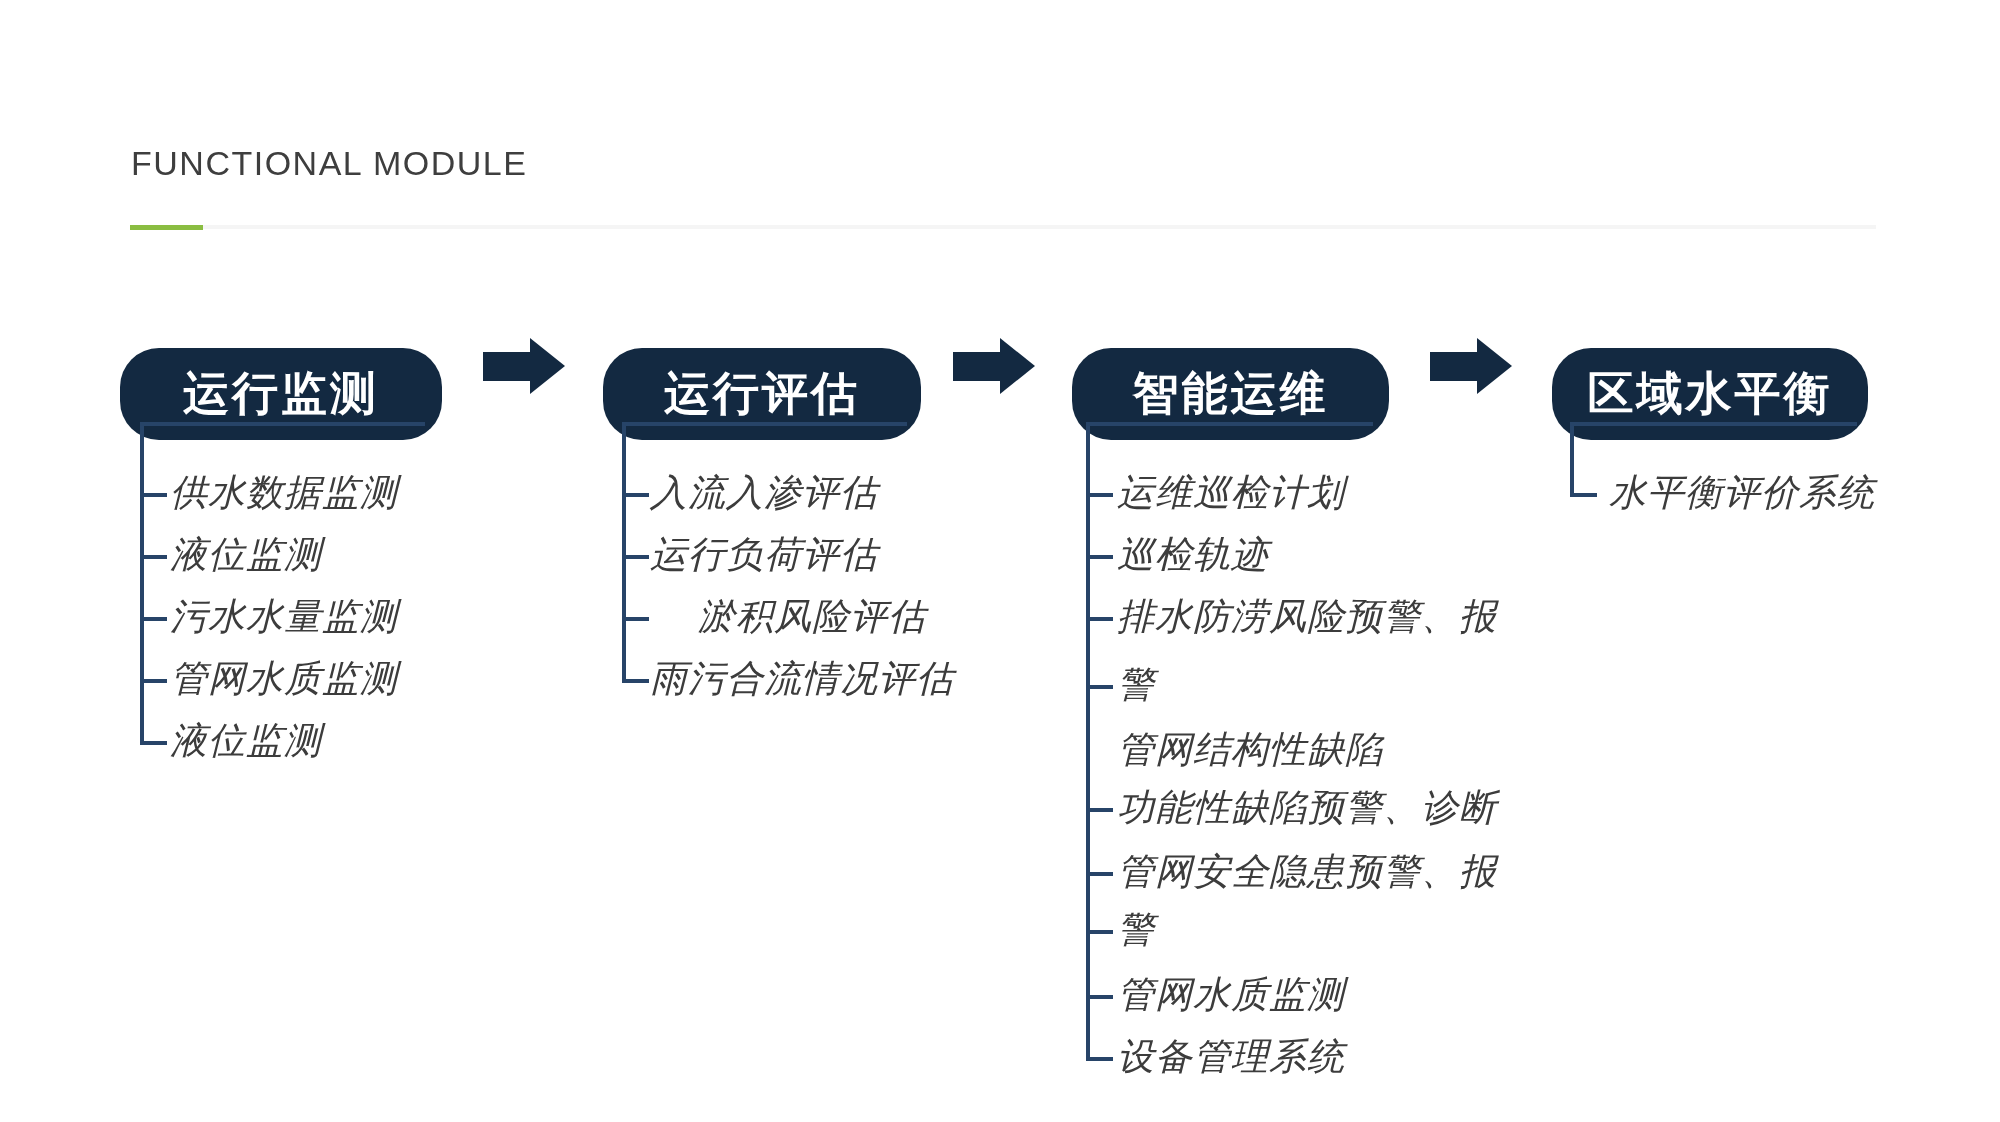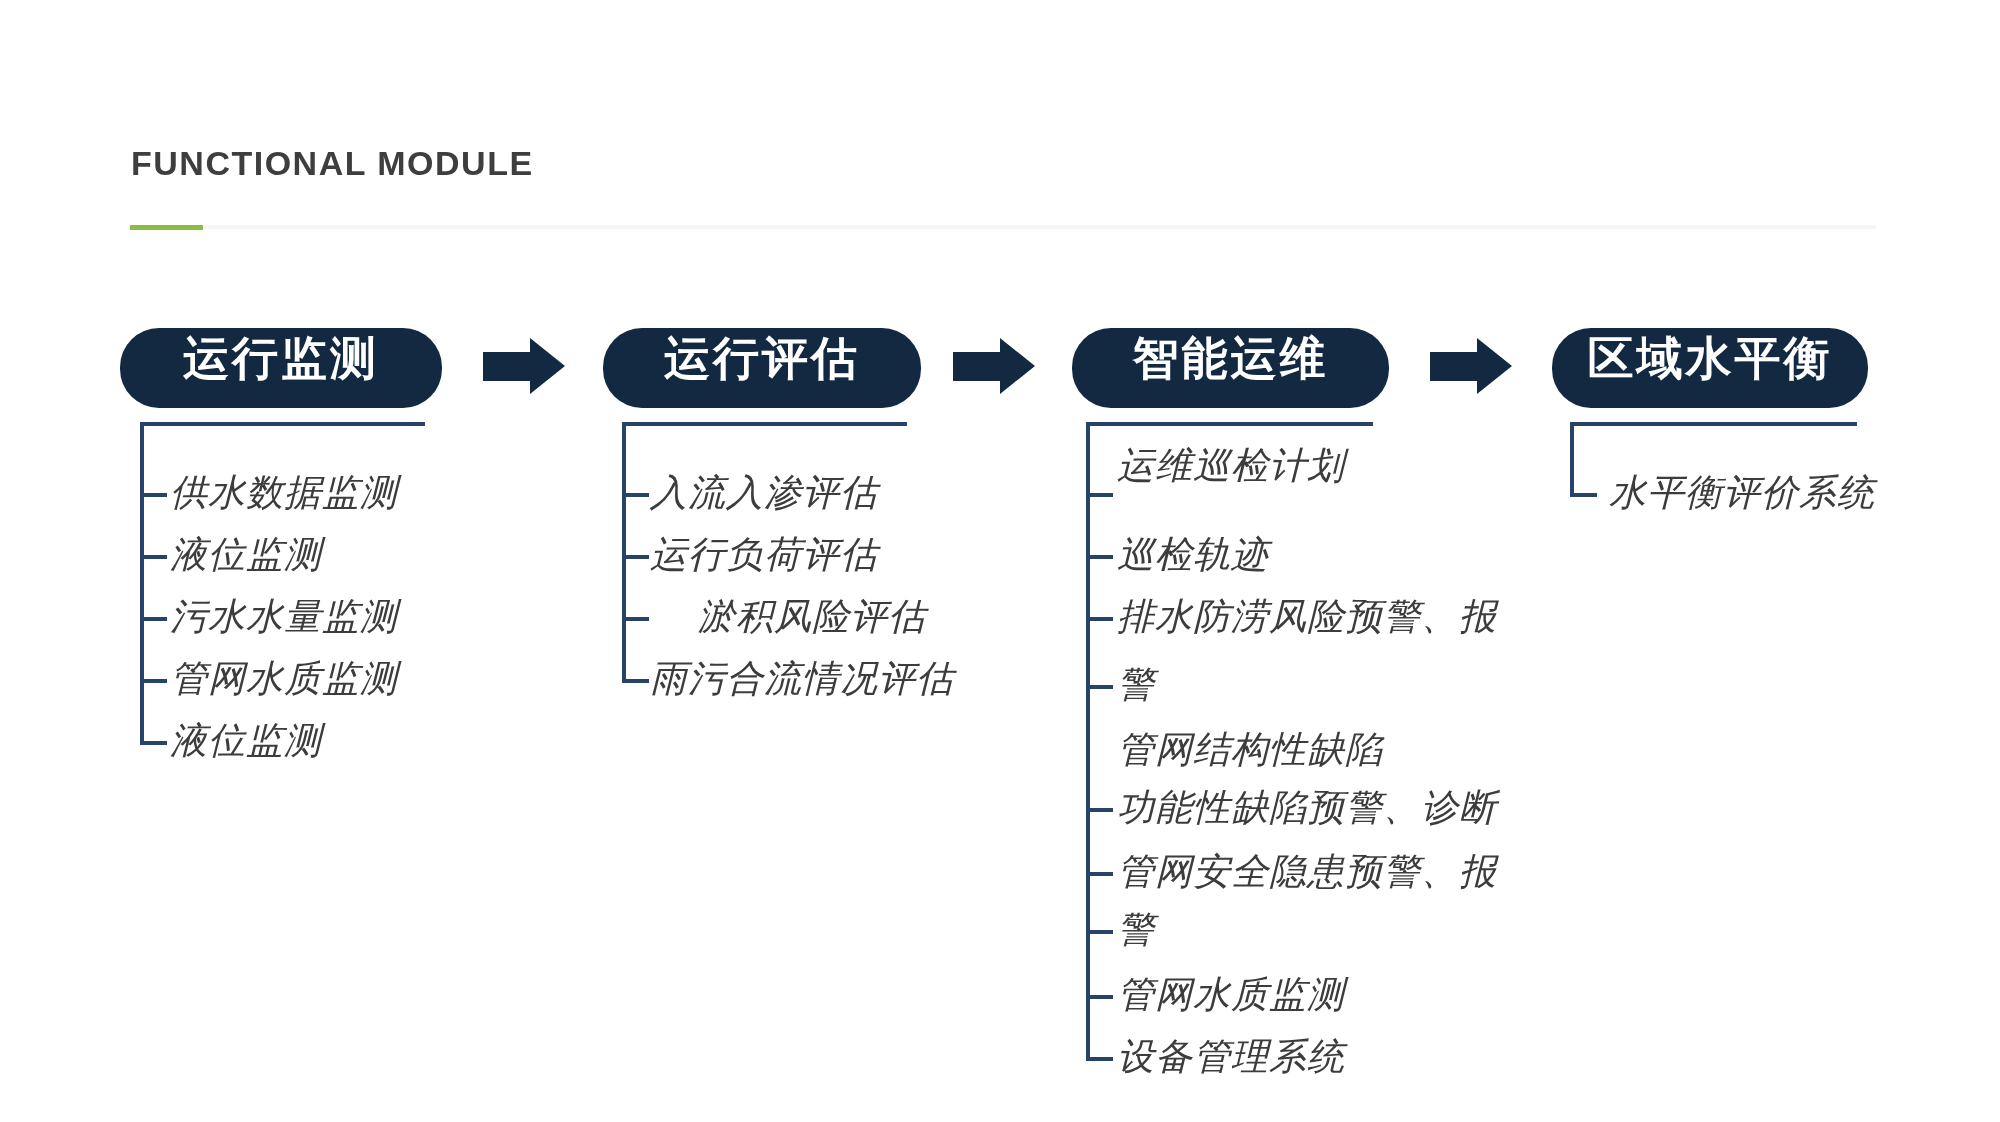--- a/index.html
+++ b/index.html
@@ -11,36 +11,36 @@
     font-family:"Liberation Sans","DejaVu Sans",sans-serif;
   }
   .page-title{
     position:absolute;left:128px;top:62px;
     font-size:50px;line-height:62px;font-weight:700;
     letter-spacing:12px;color:var(--text-dark,#383838);
     white-space:nowrap;
   }
   .page-subtitle{
     position:absolute;left:131px;top:144px;
-    font-size:34px;line-height:38px;font-weight:700;
+    font-size:34px;line-height:38px;font-weight:400;
     letter-spacing:1.5px;color:#3e3e3e;white-space:nowrap;
   }
   .divider-green{
     position:absolute;left:130px;top:225px;width:73px;height:5px;
     background:var(--green,#8abd41);
   }
   .divider-gray{
     position:absolute;left:203px;top:225px;width:1673px;height:4px;
     background:var(--divider,#f5f5f5);
   }
   .pill{
-    position:absolute;top:328px;height:80px;
+    position:absolute;top:348px;height:92px;
     background:var(--navy,#132941);
     border-radius:39px;
-    display:flex;justify-content:center;
+    display:flex;align-items:center;justify-content:center;
   }
   .pill-label{
     color:var(--pill-text,#fff);
     font-size:46px;font-weight:700;letter-spacing:3px;
     white-space:nowrap;
   }
   .arrow{position:absolute;top:338px;width:82px;height:57px;}
   .arrow .bar{
     position:absolute;left:0;top:14px;width:47px;height:29px;
     background:var(--navy,#132941);
@@ -106,21 +106,21 @@
       <div class="pill" style="left: 1072px; width: 317px;">
         <div class="pill-label">智能运维</div>
       </div>
       <div class="arrow" style="left: 1430px;">
         <div class="bar"></div>
         <div class="head"></div>
       </div>
       <div class="tree-line" style="left: 1086px; top: 422px; width: 287px; height: 4px;"></div>
       <div class="tree-line" style="left: 1086px; top: 422px; width: 4px; height: 639px;"></div>
       <div class="tree-line" style="left: 1086px; top: 493px; width: 27px; height: 4px;"></div>
-      <div class="tree-item" style="left: 1117px; top: 444px;">运维巡检计划</div>
+      <div class="tree-item" style="left: 1117px; top: 471px;">运维巡检计划</div>
       <div class="tree-line" style="left: 1086px; top: 555px; width: 27px; height: 4px;"></div>
       <div class="tree-item" style="left: 1117px; top: 533px;">巡检轨迹</div>
       <div class="tree-line" style="left: 1086px; top: 617px; width: 27px; height: 4px;"></div>
       <div class="tree-item" style="left: 1117px; top: 595px;">排水防涝风险预警、报</div>
       <div class="tree-line" style="left: 1086px; top: 685px; width: 27px; height: 4px;"></div>
       <div class="tree-item" style="left: 1117px; top: 663px;">警</div>
       <div class="tree-item" style="left: 1117px; top: 728px;">管网结构性缺陷</div>
       <div class="tree-line" style="left: 1086px; top: 808px; width: 27px; height: 4px;"></div>
       <div class="tree-item" style="left: 1117px; top: 786px;">功能性缺陷预警、诊断</div>
       <div class="tree-line" style="left: 1086px; top: 872px; width: 27px; height: 4px;"></div>

